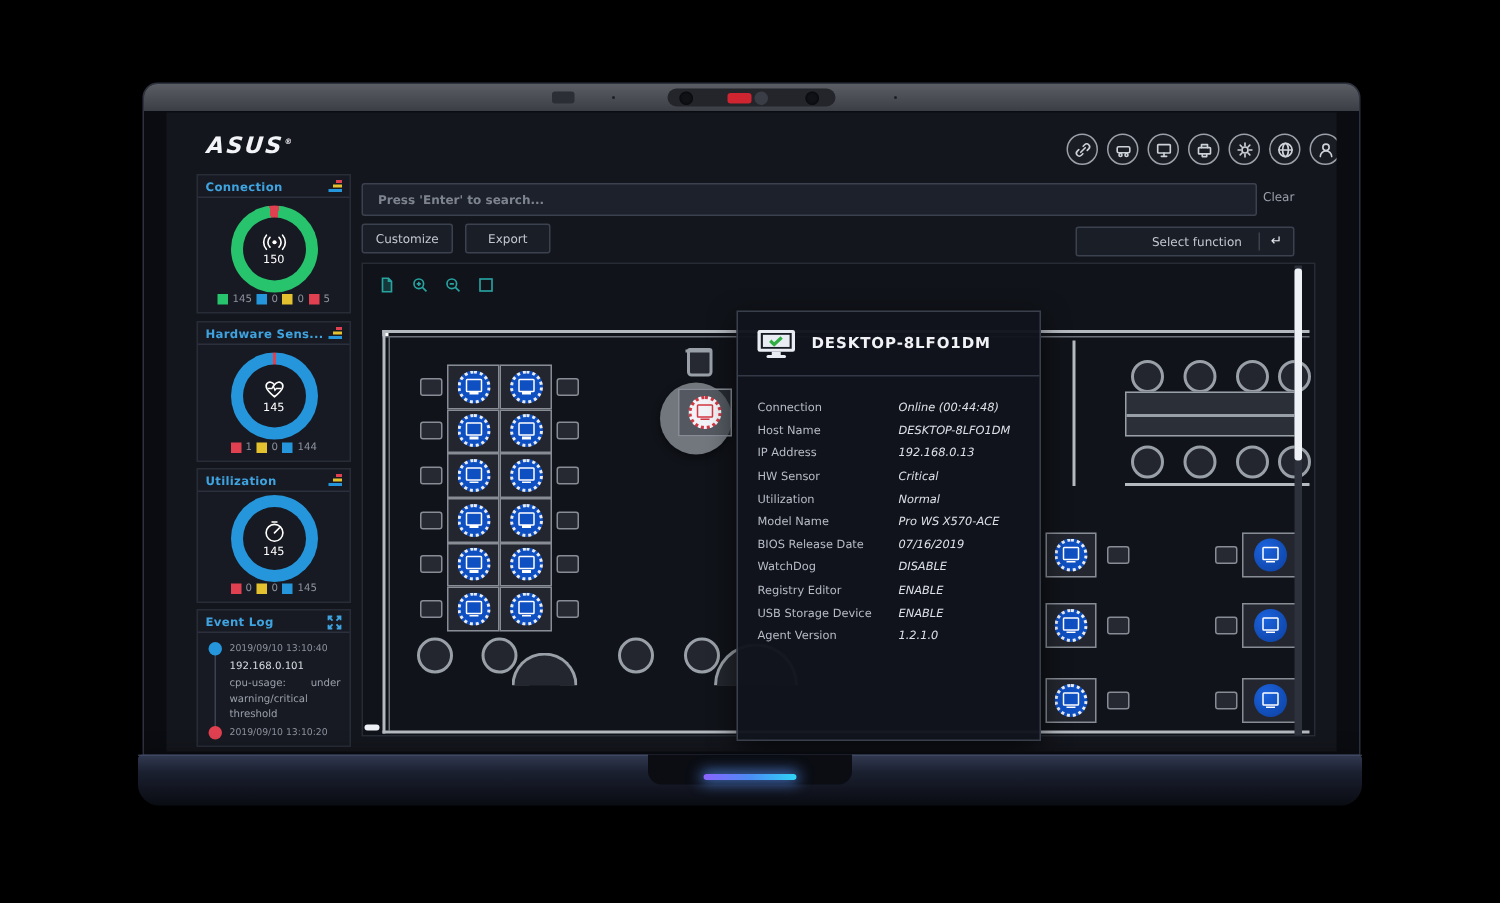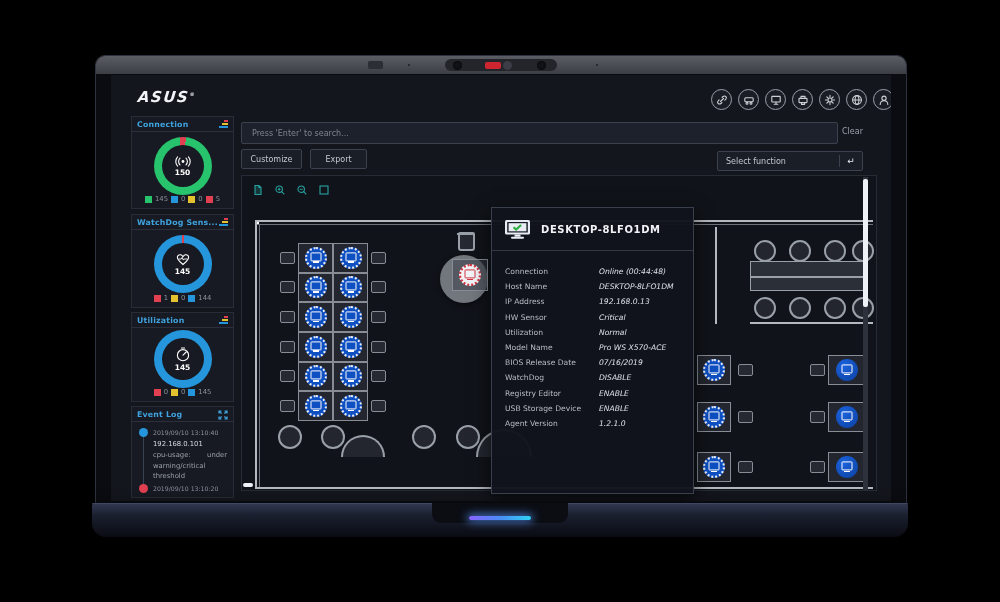--- a/index.html
+++ b/index.html
@@ -34,28 +34,28 @@
     font-style:italic;letter-spacing:1.5px;transform:skewX(-6deg);}
   .logo sup{font-size:5px;letter-spacing:0;}
   .top-icons{position:absolute;left:600px;top:14px;display:flex;gap:6px;}
   .ticon{width:19px;height:19px;border:1px solid #9ba0a9;border-radius:50%;display:flex;
     align-items:center;justify-content:center;background:rgba(255,255,255,.03);cursor:pointer;}
   .ticon svg{stroke:#cdd1d8;fill:none;stroke-width:1.1;stroke-linecap:round;stroke-linejoin:round;}
 
   .searchbar{position:absolute;left:130px;top:47px;width:597px;height:22px;background:#1d212b;
     border:1px solid #3b414e;border-radius:2px;box-sizing:border-box;display:flex;align-items:center;padding:0 8px;}
   .searchbar input{flex:1;background:transparent;border:none;outline:none;color:#c7ccd4;font-size:8px;
-    font-family:"DejaVu Sans",sans-serif;}
+    font-family:"DejaVu Sans",sans-serif;font-weight:bold;}
   .searchbar input::placeholder{color:#7e848f;}
   .clear-btn{position:absolute;left:731px;top:52px;color:#9aa0ab;font-size:8px;cursor:pointer;}
 
   .btn{position:absolute;height:20px;background:#1a1e26;border:1px solid #3b414e;border-radius:2px;
     color:#c3c8d0;font-size:8px;display:flex;align-items:center;justify-content:center;cursor:pointer;box-sizing:border-box;}
   .select-fn{position:absolute;left:606px;top:76px;width:146px;height:20px;background:#1a1e26;
-    border:1px solid #3b414e;border-radius:2px;box-sizing:border-box;display:flex;align-items:center;cursor:pointer;}
+    border:1px solid #3b414e;border-radius:2px;box-sizing:border-box;display:flex;align-items:center;cursor:pointer;padding-left:42px;}
   .select-fn .lbl{flex:1;color:#c3c8d0;font-size:8px;padding-left:8px;}
   .select-fn .sep{width:1px;height:12px;background:#3b414e;}
   .select-fn .ret{width:22px;text-align:center;color:#e8ebf0;font-size:9px;}
 
   
   .panel{position:absolute;left:20px;width:103px;background:#171a22;border:1px solid #272c37;box-sizing:border-box;}
   .phead{height:14px;display:flex;align-items:center;justify-content:space-between;padding:0 5px;
     border-bottom:1px solid #2b303c;}
   .ptitle{font-size:7.8px;font-weight:bold;color:#3fa3e0;letter-spacing:.2px;white-space:nowrap;}
   .bars-icon{display:inline-flex;flex-direction:column;gap:1px;align-items:flex-end;}
@@ -64,21 +64,21 @@
   .bars-icon .b2{width:6px;background:#e3c12f;}
   .bars-icon .b3{width:9px;background:#2596dc;}
   .expand-icon svg{stroke:#3fa3e0;fill:none;stroke-width:1.2;}
   .donut{position:absolute;left:50%;transform:translateX(-50%);width:58px;height:58px;border-radius:50%;}
   .donut-conn{background:conic-gradient(from -7deg,#e04050 0 13deg,#27c46d 13deg 360deg);}
   .donut-hw{background:conic-gradient(from -2deg,#e04050 0 4deg,#2596dc 4deg 360deg);}
   .donut-util{background:#2596dc;}
   .hole{position:absolute;inset:8px;background:#171a22;border-radius:50%;display:flex;flex-direction:column;
     align-items:center;justify-content:center;gap:1px;}
   .hole svg{stroke:#fff;fill:none;stroke-width:1.1;stroke-linecap:round;}
-  .dnum{font-size:7.5px;font-weight:bold;color:#fff;}
+  .dnum{font-size:7.5px;font-weight:normal;color:#fff;}
   .legend{position:absolute;bottom:5px;left:0;right:0;display:flex;justify-content:center;gap:3px;
     align-items:center;font-size:6.8px;color:#8b919c;}
   .sw{width:7px;height:7px;display:inline-block;}
   .sw-g{background:#27c46d;}.sw-b{background:#2596dc;}.sw-y{background:#e3c12f;}.sw-r{background:#e04050;}
 
   .ev-line{position:absolute;left:11px;top:26px;height:54px;width:1px;background:#3a4150;}
   .ev-dot{position:absolute;left:7px;width:9px;height:9px;border-radius:50%;}
   .ev-time{position:absolute;left:21px;font-size:6.2px;color:#8c929d;white-space:nowrap;}
   .ev-ip{position:absolute;left:21px;top:33px;font-size:6.8px;color:#d7dbe2;}
   .ev-msg{position:absolute;left:21px;top:43px;width:74px;font-size:6.8px;color:#9aa0ab;line-height:1.55;text-align:justify;}
@@ -240,21 +240,21 @@
             <span>0</span>
           <span class="sw sw-y"></span>
             <span>0</span>
           <span class="sw sw-r"></span>
             <span>5</span>
         </div>
       </div>
 
       <div class="panel" style="top:139px;height:94px;">
         <div class="phead">
-          <span class="ptitle">WatchDog Sens...</span>
+          <span class="ptitle">Hardware Sens...</span>
           <span class="bars-icon">
               <i class="b1"></i>
               <i class="b2"></i>
               <i class="b3"></i>
             </span>
         </div>
         <div class="donut donut-hw" style="top:20px;">
           <div class="hole">
             <svg width="18" height="14">
                 <path d="M9 12.5C3.8 8.4 2.5 5.5 4 3.7 5.4 2.1 7.7 2.6 9 4.6 10.3 2.6 12.6 2.1 14 3.7 15.5 5.5 14.2 8.4 9 12.5Z"></path>

